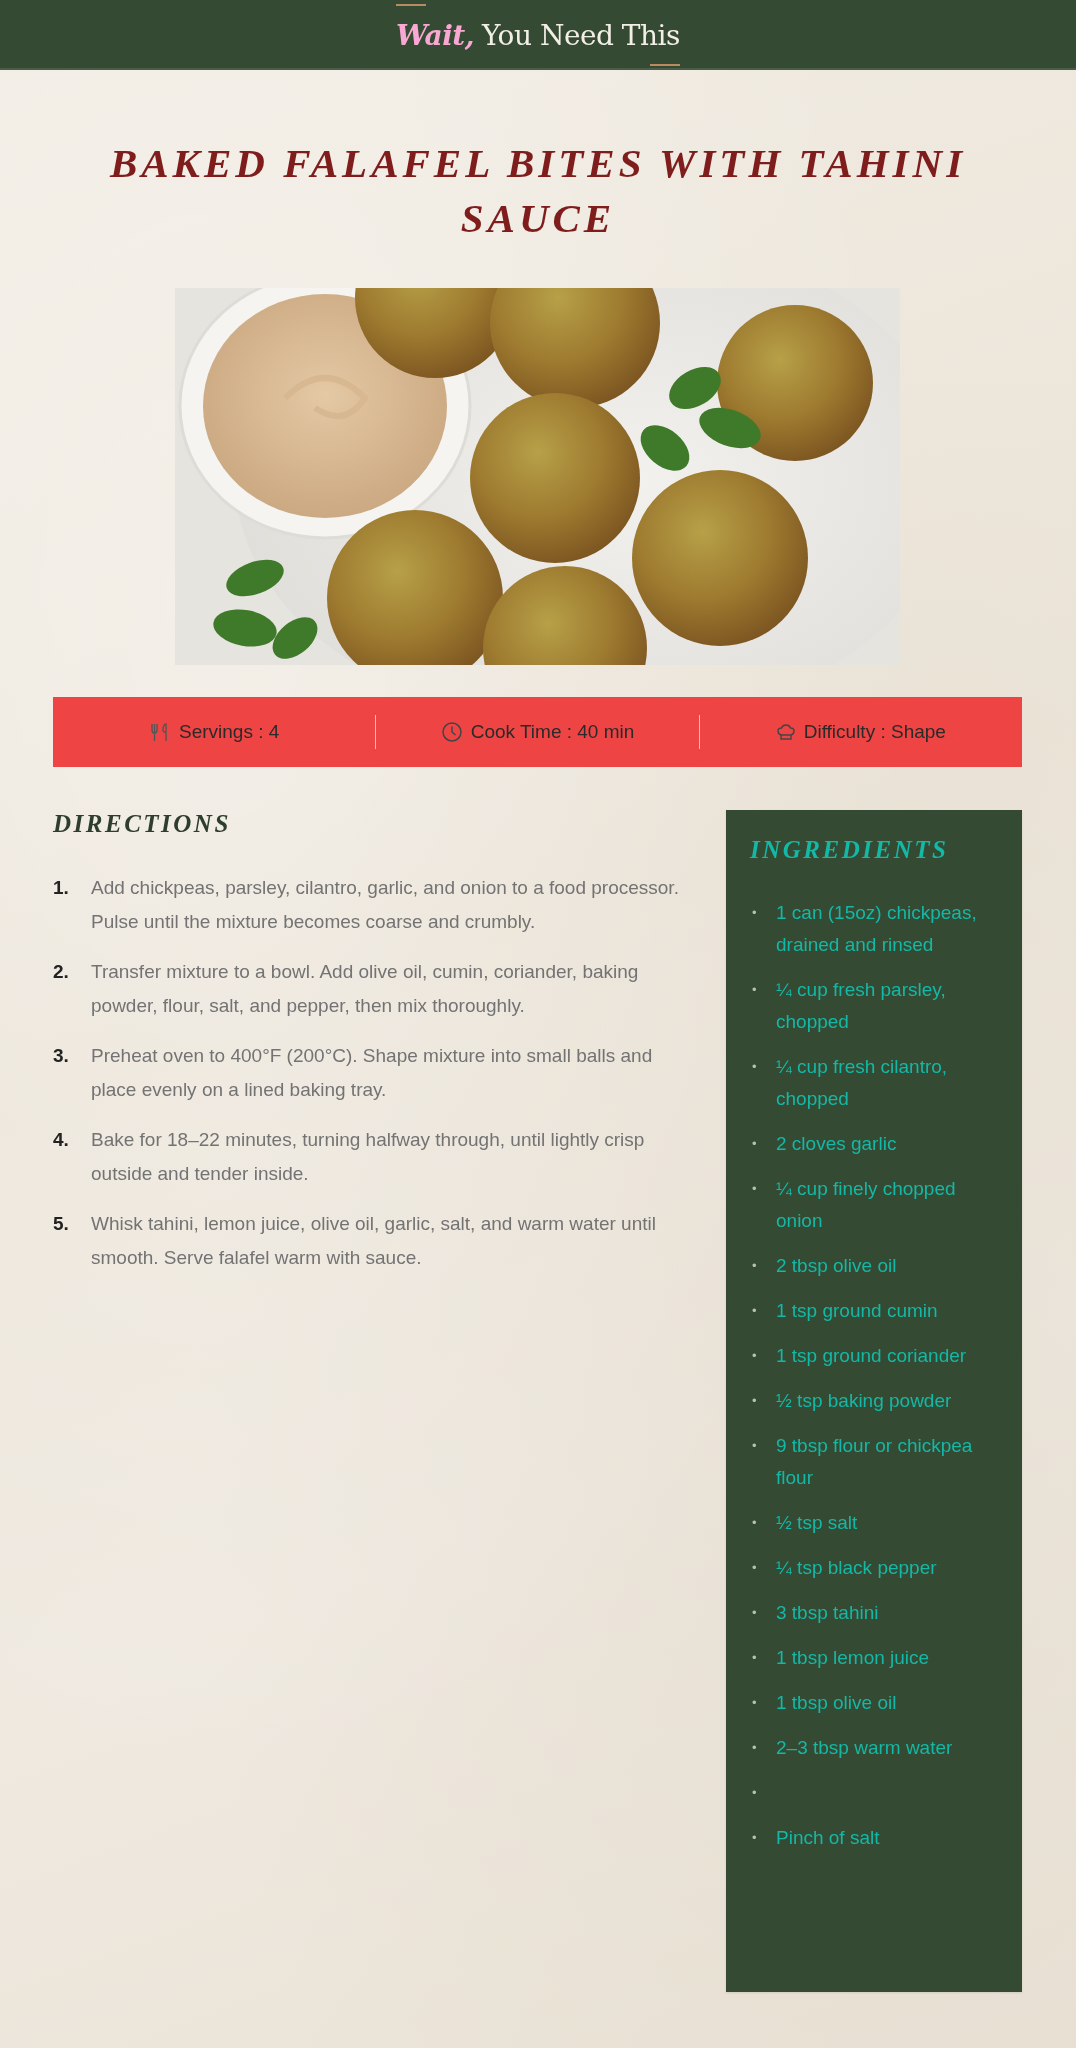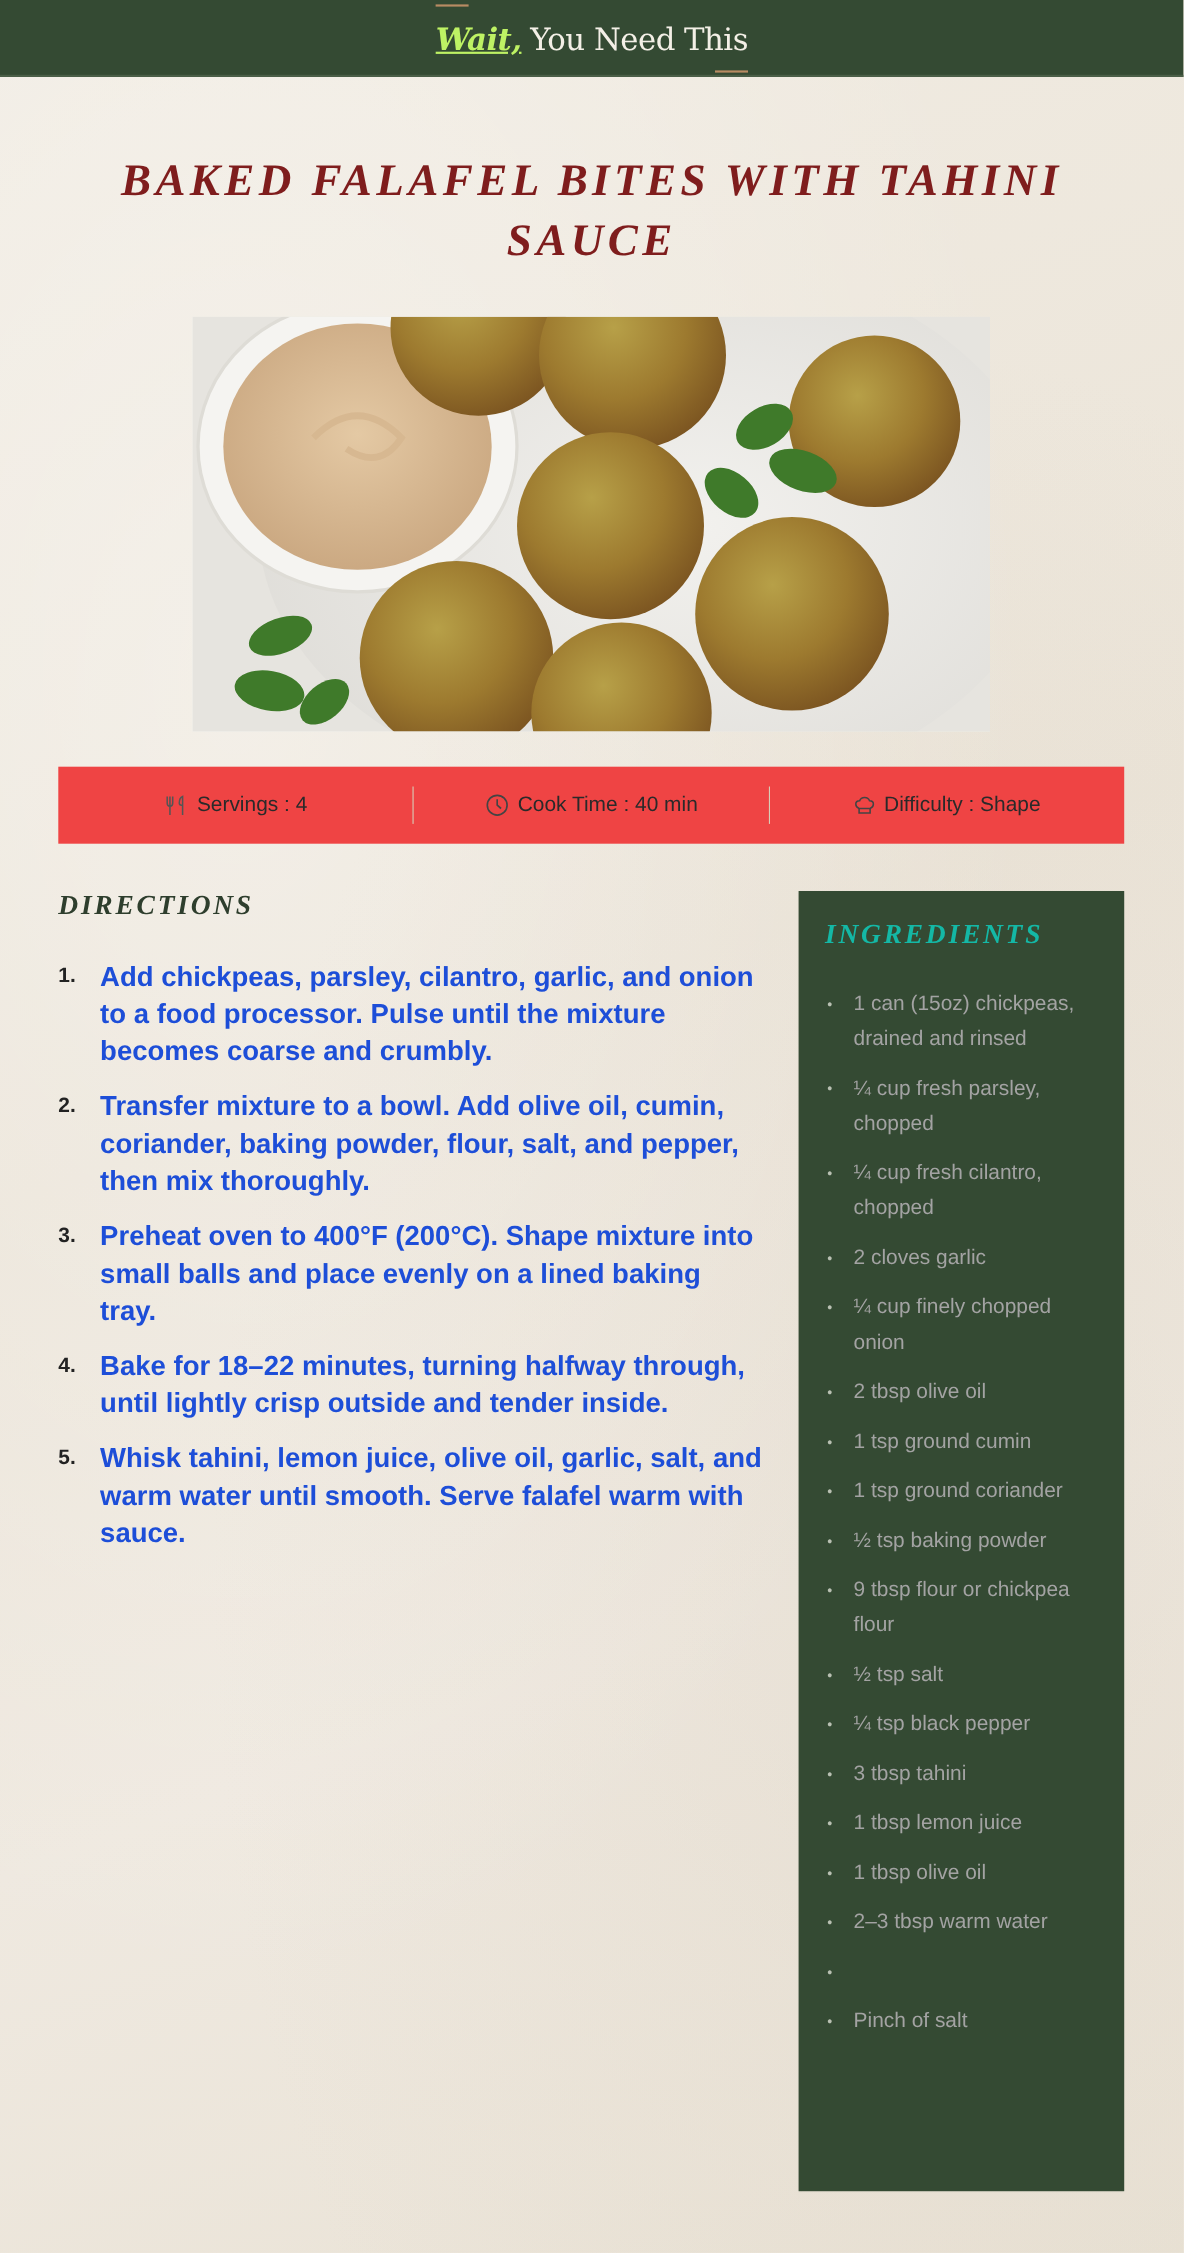--- a/index.html
+++ b/index.html
@@ -21,21 +21,21 @@
       display: flex; align-items: center; justify-content: center;
     }
     .brand {
       position: relative;
       font-family: "DejaVu Serif", serif;
       font-size: 28px; color: #f3efe6;
       letter-spacing: -0.5px;
       line-height: 1;
       margin-top: 4px;
     }
-    .brand .accent { color: #bef264; font-style: italic; font-weight: bold; margin-right: 8px; text-decoration: underline; }
+    .brand .accent { color: #f9a8d4; font-style: italic; font-weight: bold; margin-right: 8px; }
     .brand .line-top {
       position: absolute; left: 0; top: -18px; width: 30px; height: 2px; background: #b88b63;
     }
     .brand .line-bottom {
       position: absolute; right: 0; bottom: -16px; width: 30px; height: 2px; background: #b88b63;
     }
     .title {
       position: absolute; left: 80px; top: 136px; width: 916px;
       text-align: center;
       font-family: "Liberation Serif", serif;
@@ -68,32 +68,32 @@
     .section-heading {
       font-family: "Liberation Serif", serif;
       font-style: italic;
       font-size: 25px; letter-spacing: 2.5px;
       color: #2e3e2d;
       text-transform: uppercase;
     }
     .dir-list { list-style: none; margin-top: 33px; }
     .dir-item { display: flex; margin-bottom: 16px; }
     .dir-num { width: 38px; font-weight: bold; font-size: 19px; line-height: 34px; color: #222; flex-shrink: 0; }
-    .dir-text { font-size: 25px; line-height: 34px; color: #1d4ed8; font-weight: bold; }
+    .dir-text { font-size: 19px; line-height: 34px; color: #737373; }
     .ingredients {
       position: absolute; left: 726px; top: 810px; width: 296px; height: 1182px;
       background: #344a33;
       padding: 26px 24px 0 24px;
       box-shadow: 0 1px 2px rgba(0,0,0,0.1);
     }
     .ingredients .section-heading { color: #14b8a6; font-size: 25px; }
     .ing-list { list-style: none; margin-top: 33px; }
     .ing-item { display: flex; margin-bottom: 13px; }
     .ing-bullet { width: 26px; flex-shrink: 0; color: #b9c0b3; font-size: 13px; line-height: 32px; padding-left: 2px; }
-    .ing-text { font-size: 19px; line-height: 32px; color: #a3a3a3; }
+    .ing-text { font-size: 19px; line-height: 32px; color: #14b8a6; }
   </style>
 </head>
 <body>
 
 <header class="topbar">
   <div class="brand">
     <span class="line-top"></span>
     <span class="accent">Wait,</span><span>You Need This</span>
     <span class="line-bottom"></span>
   </div>

